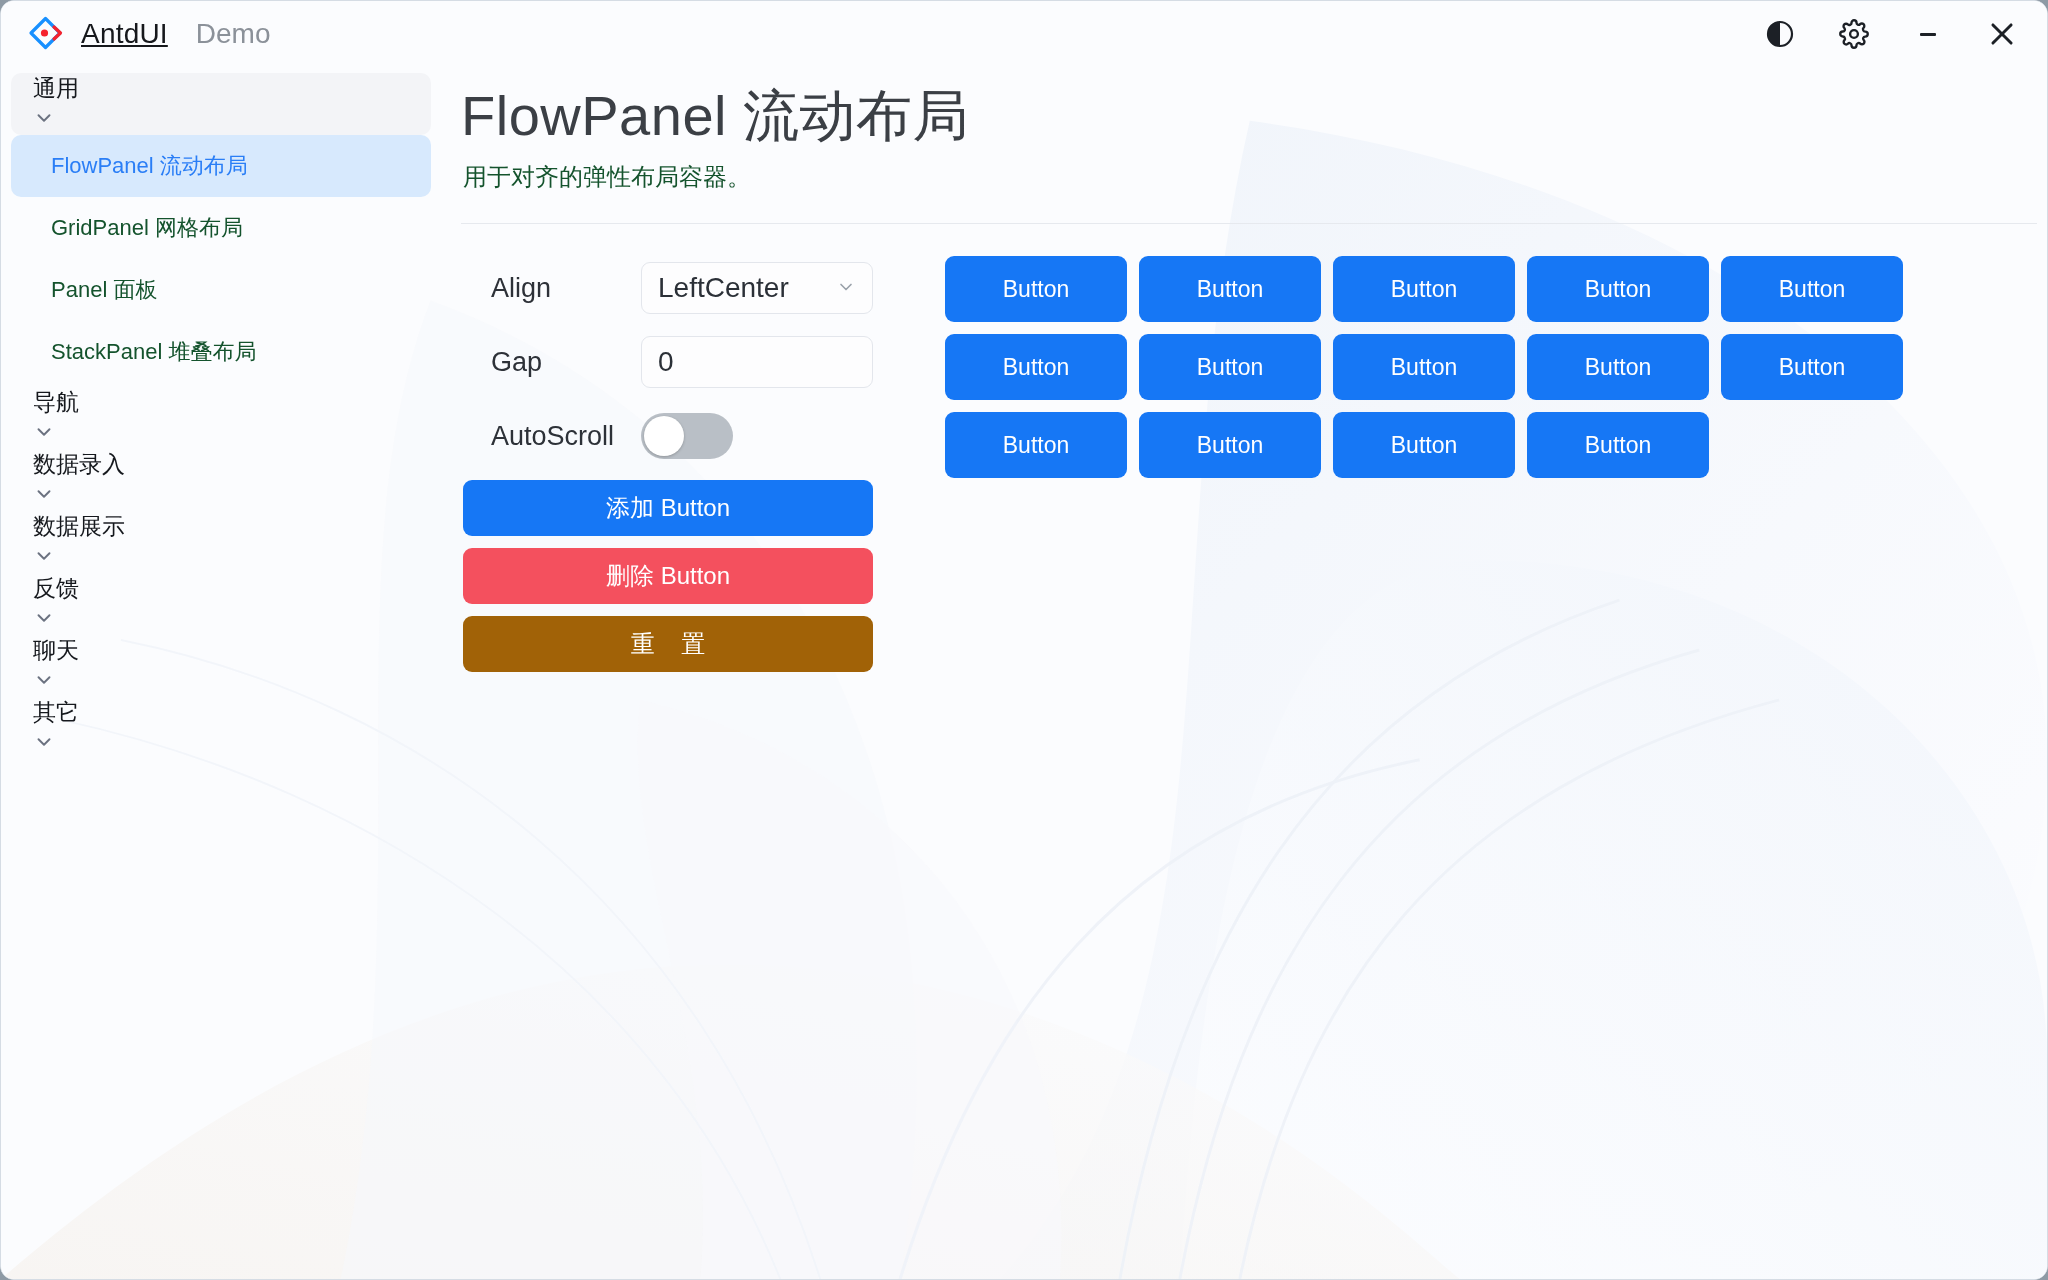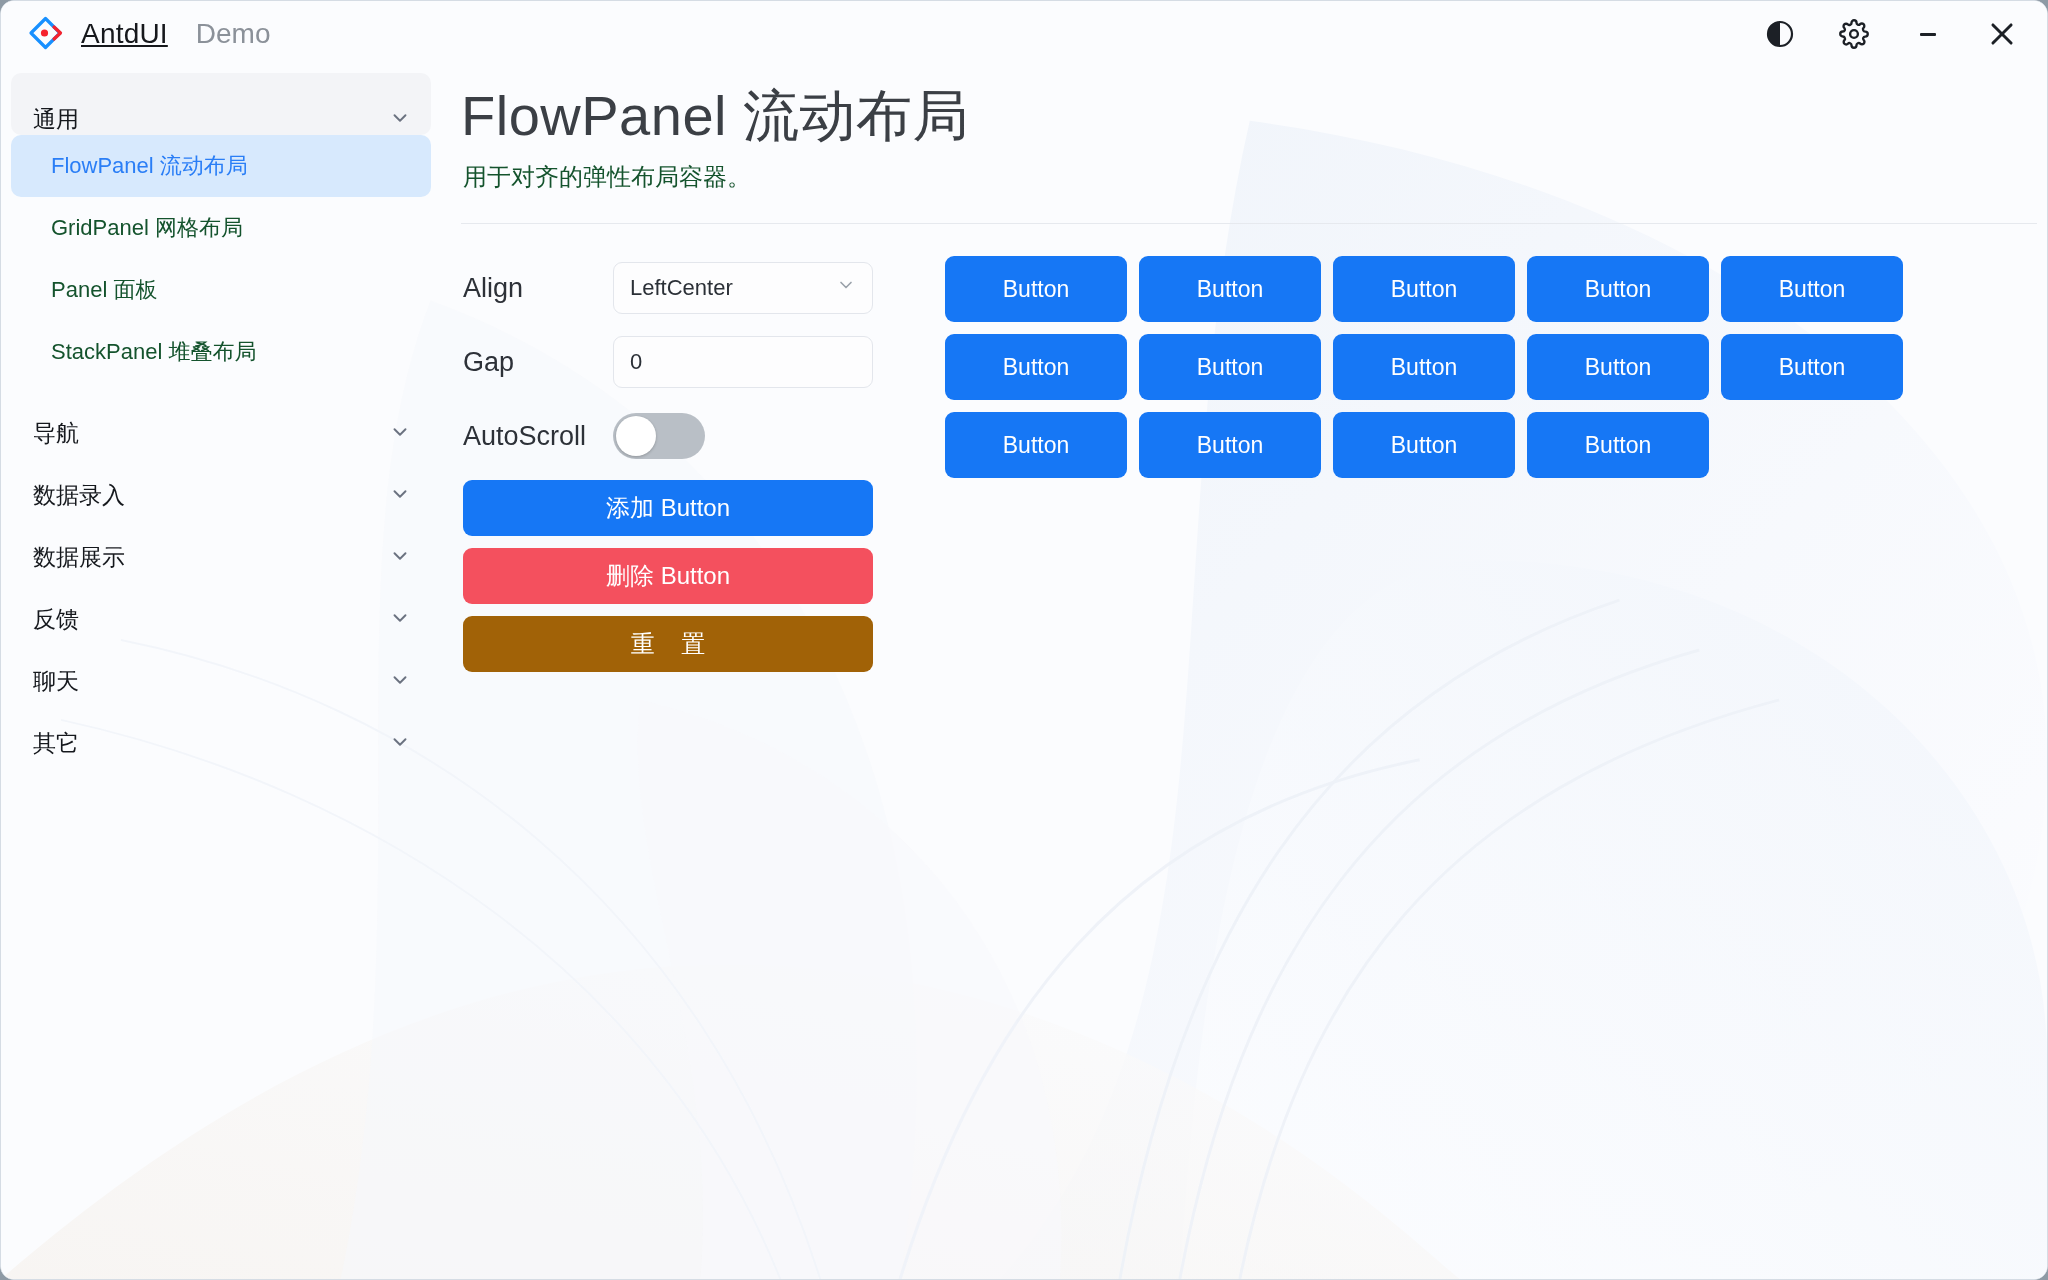--- a/index.html
+++ b/index.html
@@ -74,27 +74,28 @@
   
   .sidebar {
     width: 440px;
     flex: 0 0 440px;
     padding: 6px 10px 0 10px;
     overflow: hidden;
   }
   .nav-group-head {
     height: 62px;
     display: flex;
-    align-items: flex-end;
+    align-items: flex-start;
     justify-content: space-between;
     padding: 0 20px 0 22px;
     border-radius: 10px;
     font-size: 23px;
     color: #15181d;
     cursor: default;
+    flex-direction: column;
   }
   .nav-group-head.shaded { background: #f3f4f7; }
   .nav-group-head.active { color: #2a7ef6; }
   .nav-group-head .chev { display: block; }
   .nav-child {
     height: 62px;
     display: flex;
     align-items: center;
     padding-left: 40px;
     border-radius: 10px;
@@ -150,31 +151,32 @@
     display: flex;
     align-items: center;
     height: 64px;
     margin-bottom: 10px;
   }
   .ctrl-label {
     width: 150px;
     flex: 0 0 150px;
     font-size: 27px;
     color: #2d3138;
+    margin-left: 28px;
   }
   .field {
     flex: 1;
     height: 52px;
     border: 1px solid #e3e6ec;
     background: #fdfdfe;
     border-radius: 9px;
     display: flex;
     align-items: center;
     padding: 0 16px;
-    font-size: 22px;
+    font-size: 28px;
     color: #2b3037;
   }
   .field .fval { flex: 1; }
   .field .chev-sm { display: block; }
 
   .switch {
     width: 92px; height: 46px;
     border-radius: 23px;
     background: #b9bfc6;
     position: relative;

